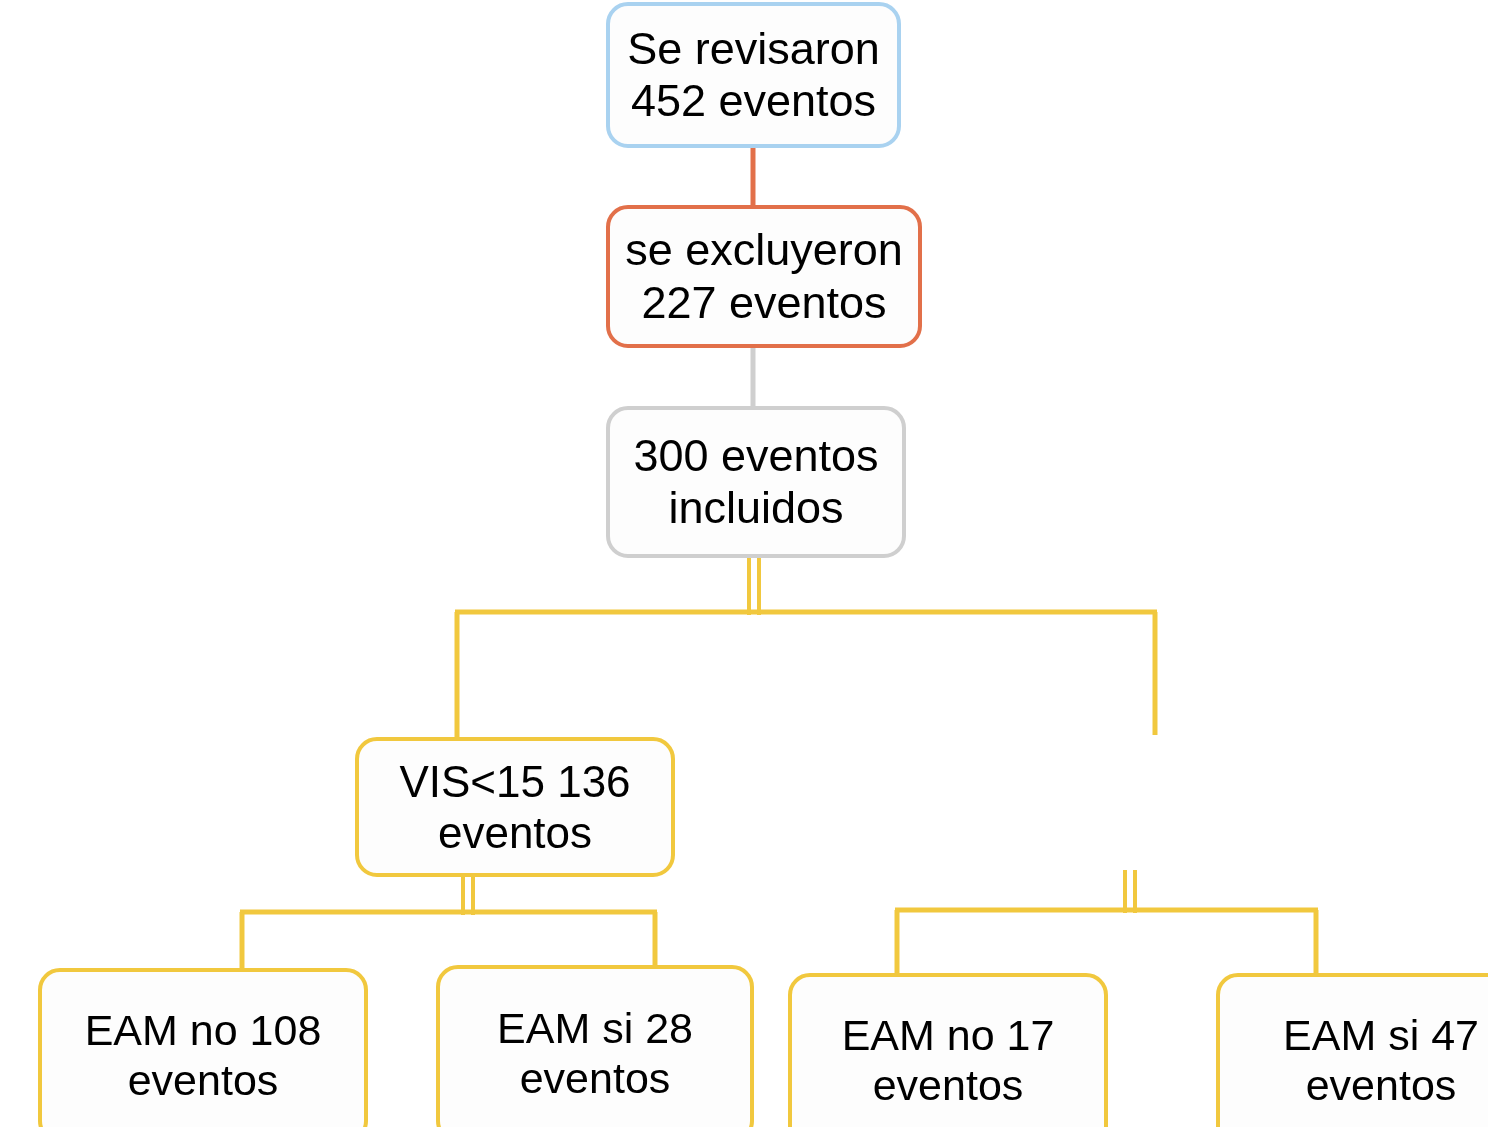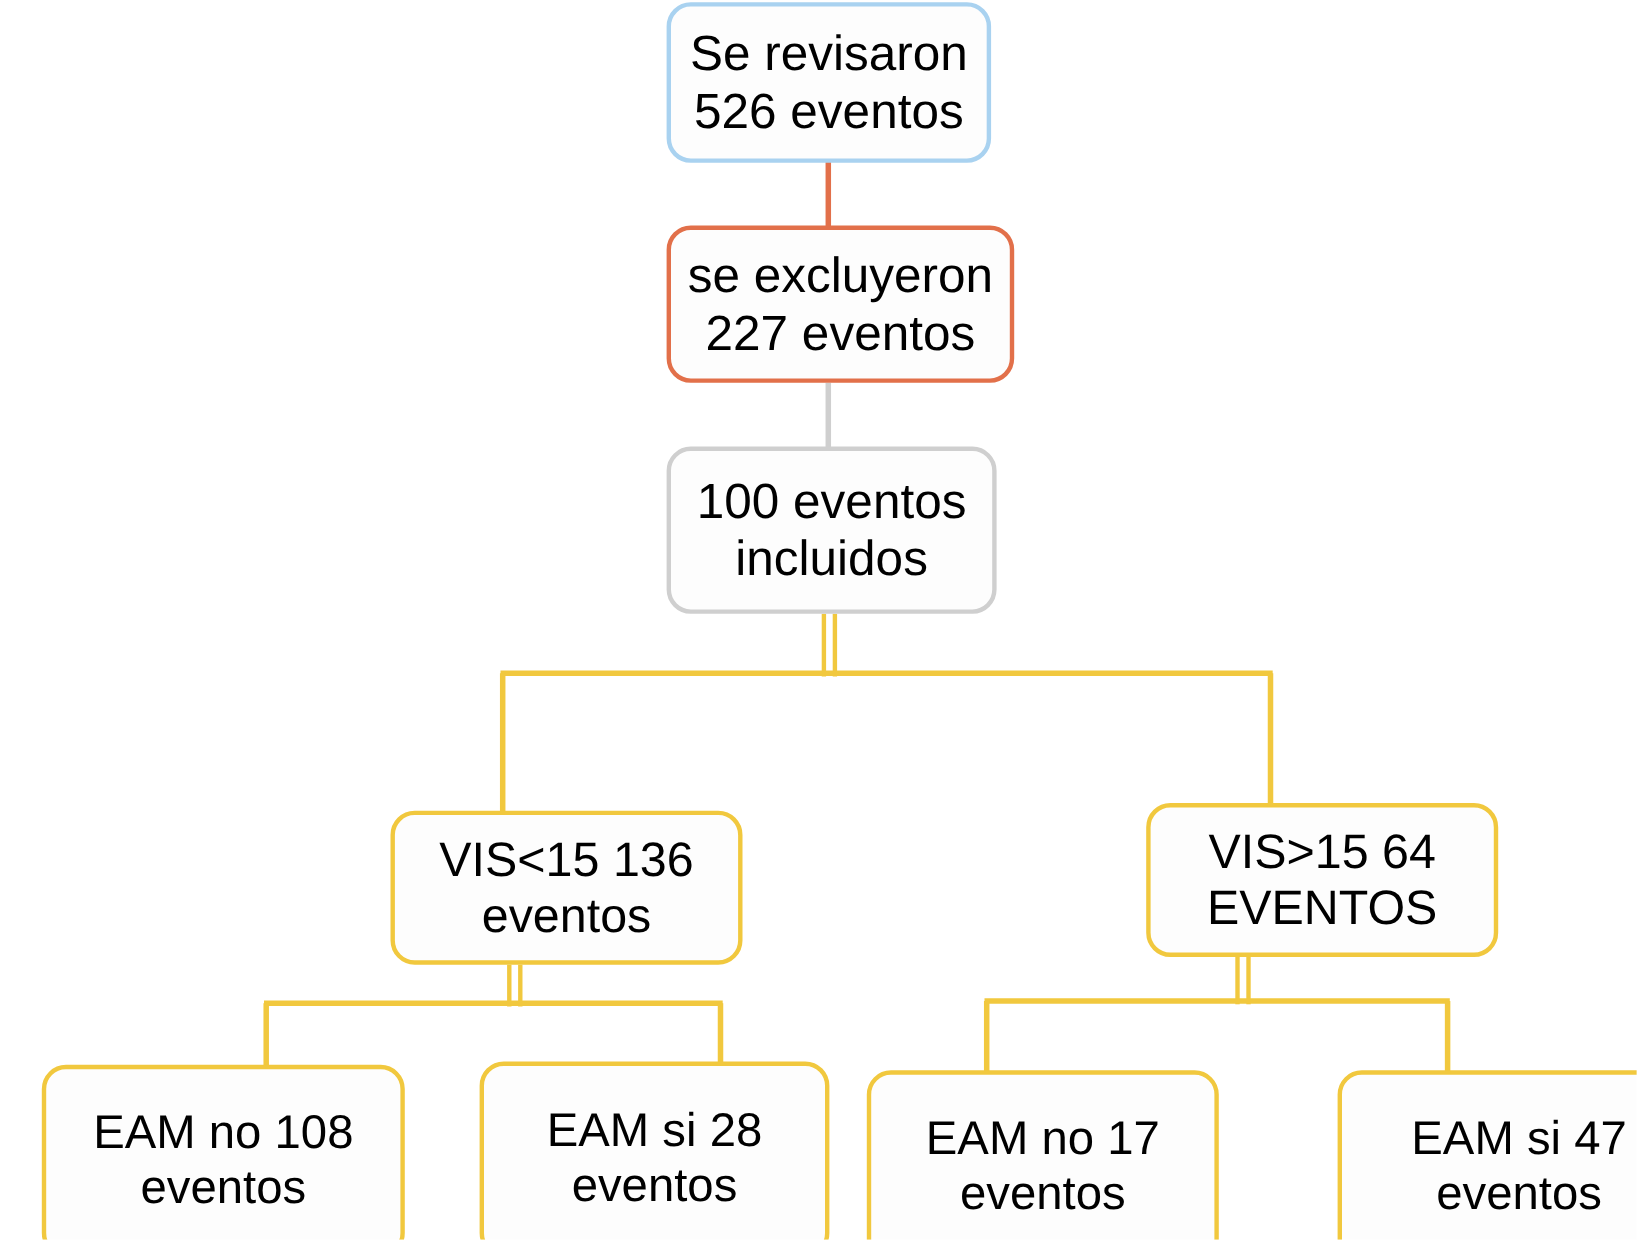--- a/index.html
+++ b/index.html
@@ -82,33 +82,31 @@
     <line x1="655" y1="912" x2="655" y2="970" stroke="#f1c83e" stroke-width="5"></line>
 
     <line x1="1125" y1="870" x2="1125" y2="913" stroke="#f1c83e" stroke-width="4"></line>
     <line x1="1135" y1="870" x2="1135" y2="913" stroke="#f1c83e" stroke-width="4"></line>
     <line x1="895" y1="910" x2="1318" y2="910" stroke="#f1c83e" stroke-width="5"></line>
     <line x1="897" y1="910" x2="897" y2="978" stroke="#f1c83e" stroke-width="5"></line>
     <line x1="1316" y1="910" x2="1316" y2="978" stroke="#f1c83e" stroke-width="5"></line>
   </svg>
 
   <div class="node n-blue" id="node-screened">Se revisaron
-526 eventos</div>
+452 eventos</div>
 
   <div class="node n-orange" id="node-excluded">se excluyeron
 227 eventos</div>
 
-  <div class="node n-gray" id="node-included">100 eventos
+  <div class="node n-gray" id="node-included">300 eventos
 incluidos</div>
 
   <div class="node n-yellow" id="node-vis-low">VIS&lt;15 136
 eventos</div>
 
-  <div class="node n-yellow" id="node-vis-high">VIS&gt;15  64
-EVENTOS</div>
 
   <div class="node n-yellow" id="node-eam-no-108">EAM no 108
 eventos</div>
 
   <div class="node n-yellow" id="node-eam-si-28">EAM si 28
 eventos</div>
 
   <div class="node n-yellow" id="node-eam-no-17">EAM no 17
 eventos</div>
 

